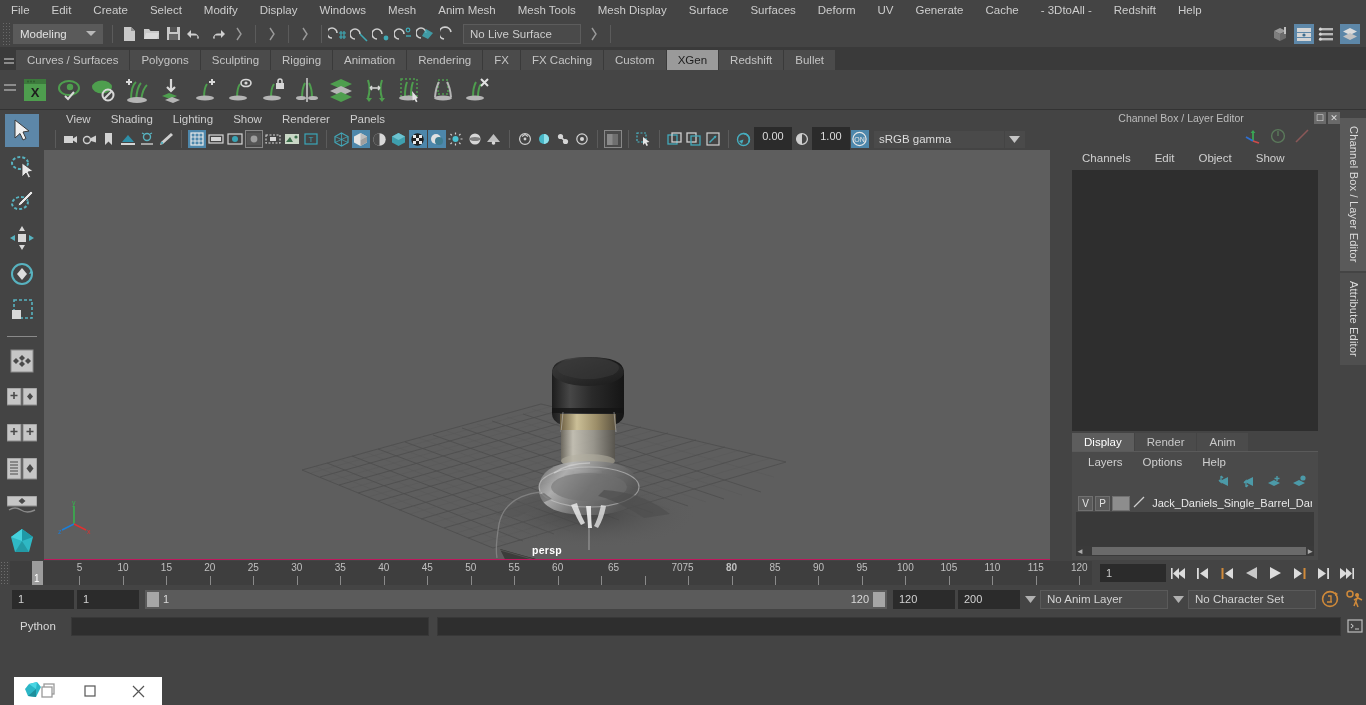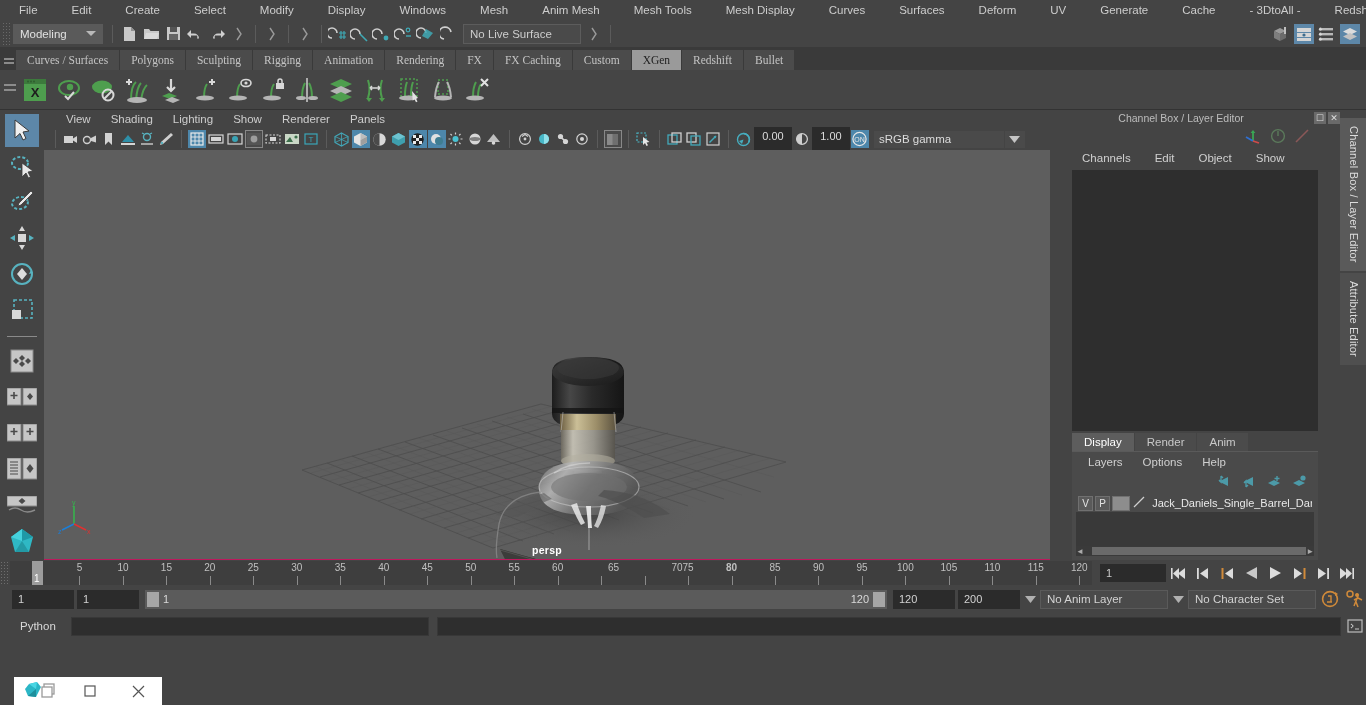--- a/index.html
+++ b/index.html
@@ -9,21 +9,21 @@
     font-family: "Liberation Sans", sans-serif;
     font-size: 11px;
     color: #c8c8c8;
     overflow: hidden;
     position: relative;
   }
   
   .menubar {
     height: 20px; background: #444444;
     display: flex; align-items: flex-start;
-    padding-left: 8px; gap: 12px;
+    gap: 0px;
   }
   .menubar .mi {
     padding: 0 11px; height: 20px; line-height: 20px;
     color: #cdcdcd; font-size: 11.5px; cursor: default; white-space: nowrap;
   }
 
   
   .statusbar {
     height: 28px; background: #444444;
     display: flex; align-items: center; gap: 0px;
@@ -53,21 +53,20 @@
     margin-left: 4px; margin-right: 2px;
   }
   .sbright { position: absolute; right: 6px; display: flex; align-items: center; gap: 3px; }
   .sqicon { width: 20px; height: 20px; display:flex; align-items:center; justify-content:center;}
   .sqicon.on { background: #5d87a8; }
 
   
   .shelftabs {
     height: 22px; background: #3a3a3a; display: flex; align-items: flex-end;
     padding-left: 2px;
-    font-family: Liberation Serif, serif;
   }
   .shelfgrip { width: 14px; height: 22px; display:flex; align-items:center; justify-content:center;}
   .shelfgrip i { display:block; width:10px; height:2px; background:#8a8a8a; box-shadow:0 4px 0 #8a8a8a;}
   .stab {
     padding: 0 11px; height: 20px; line-height: 20px; font-size: 11.5px;
     color: #c4c4c4; background: #4b4b4b; border-right: 1px solid #3a3a3a;
     cursor: default; white-space: nowrap;
   }
   .stab.active { background: #9a9a9a; color: #1e1e1e; }
   .shelfbar {
@@ -207,21 +206,21 @@
   <div class="mi">Edit</div>
   <div class="mi">Create</div>
   <div class="mi">Select</div>
   <div class="mi">Modify</div>
   <div class="mi">Display</div>
   <div class="mi">Windows</div>
   <div class="mi">Mesh</div>
   <div class="mi">Anim Mesh</div>
   <div class="mi">Mesh Tools</div>
   <div class="mi">Mesh Display</div>
-  <div class="mi">Curves</div>
+  <div class="mi">Surface</div>
   <div class="mi">Surfaces</div>
   <div class="mi">Deform</div>
   <div class="mi">UV</div>
   <div class="mi">Generate</div>
   <div class="mi">Cache</div>
   <div class="mi">- 3DtoAll -</div>
   <div class="mi">Redshift</div>
   <div class="mi">Help</div>
 </div>
 

